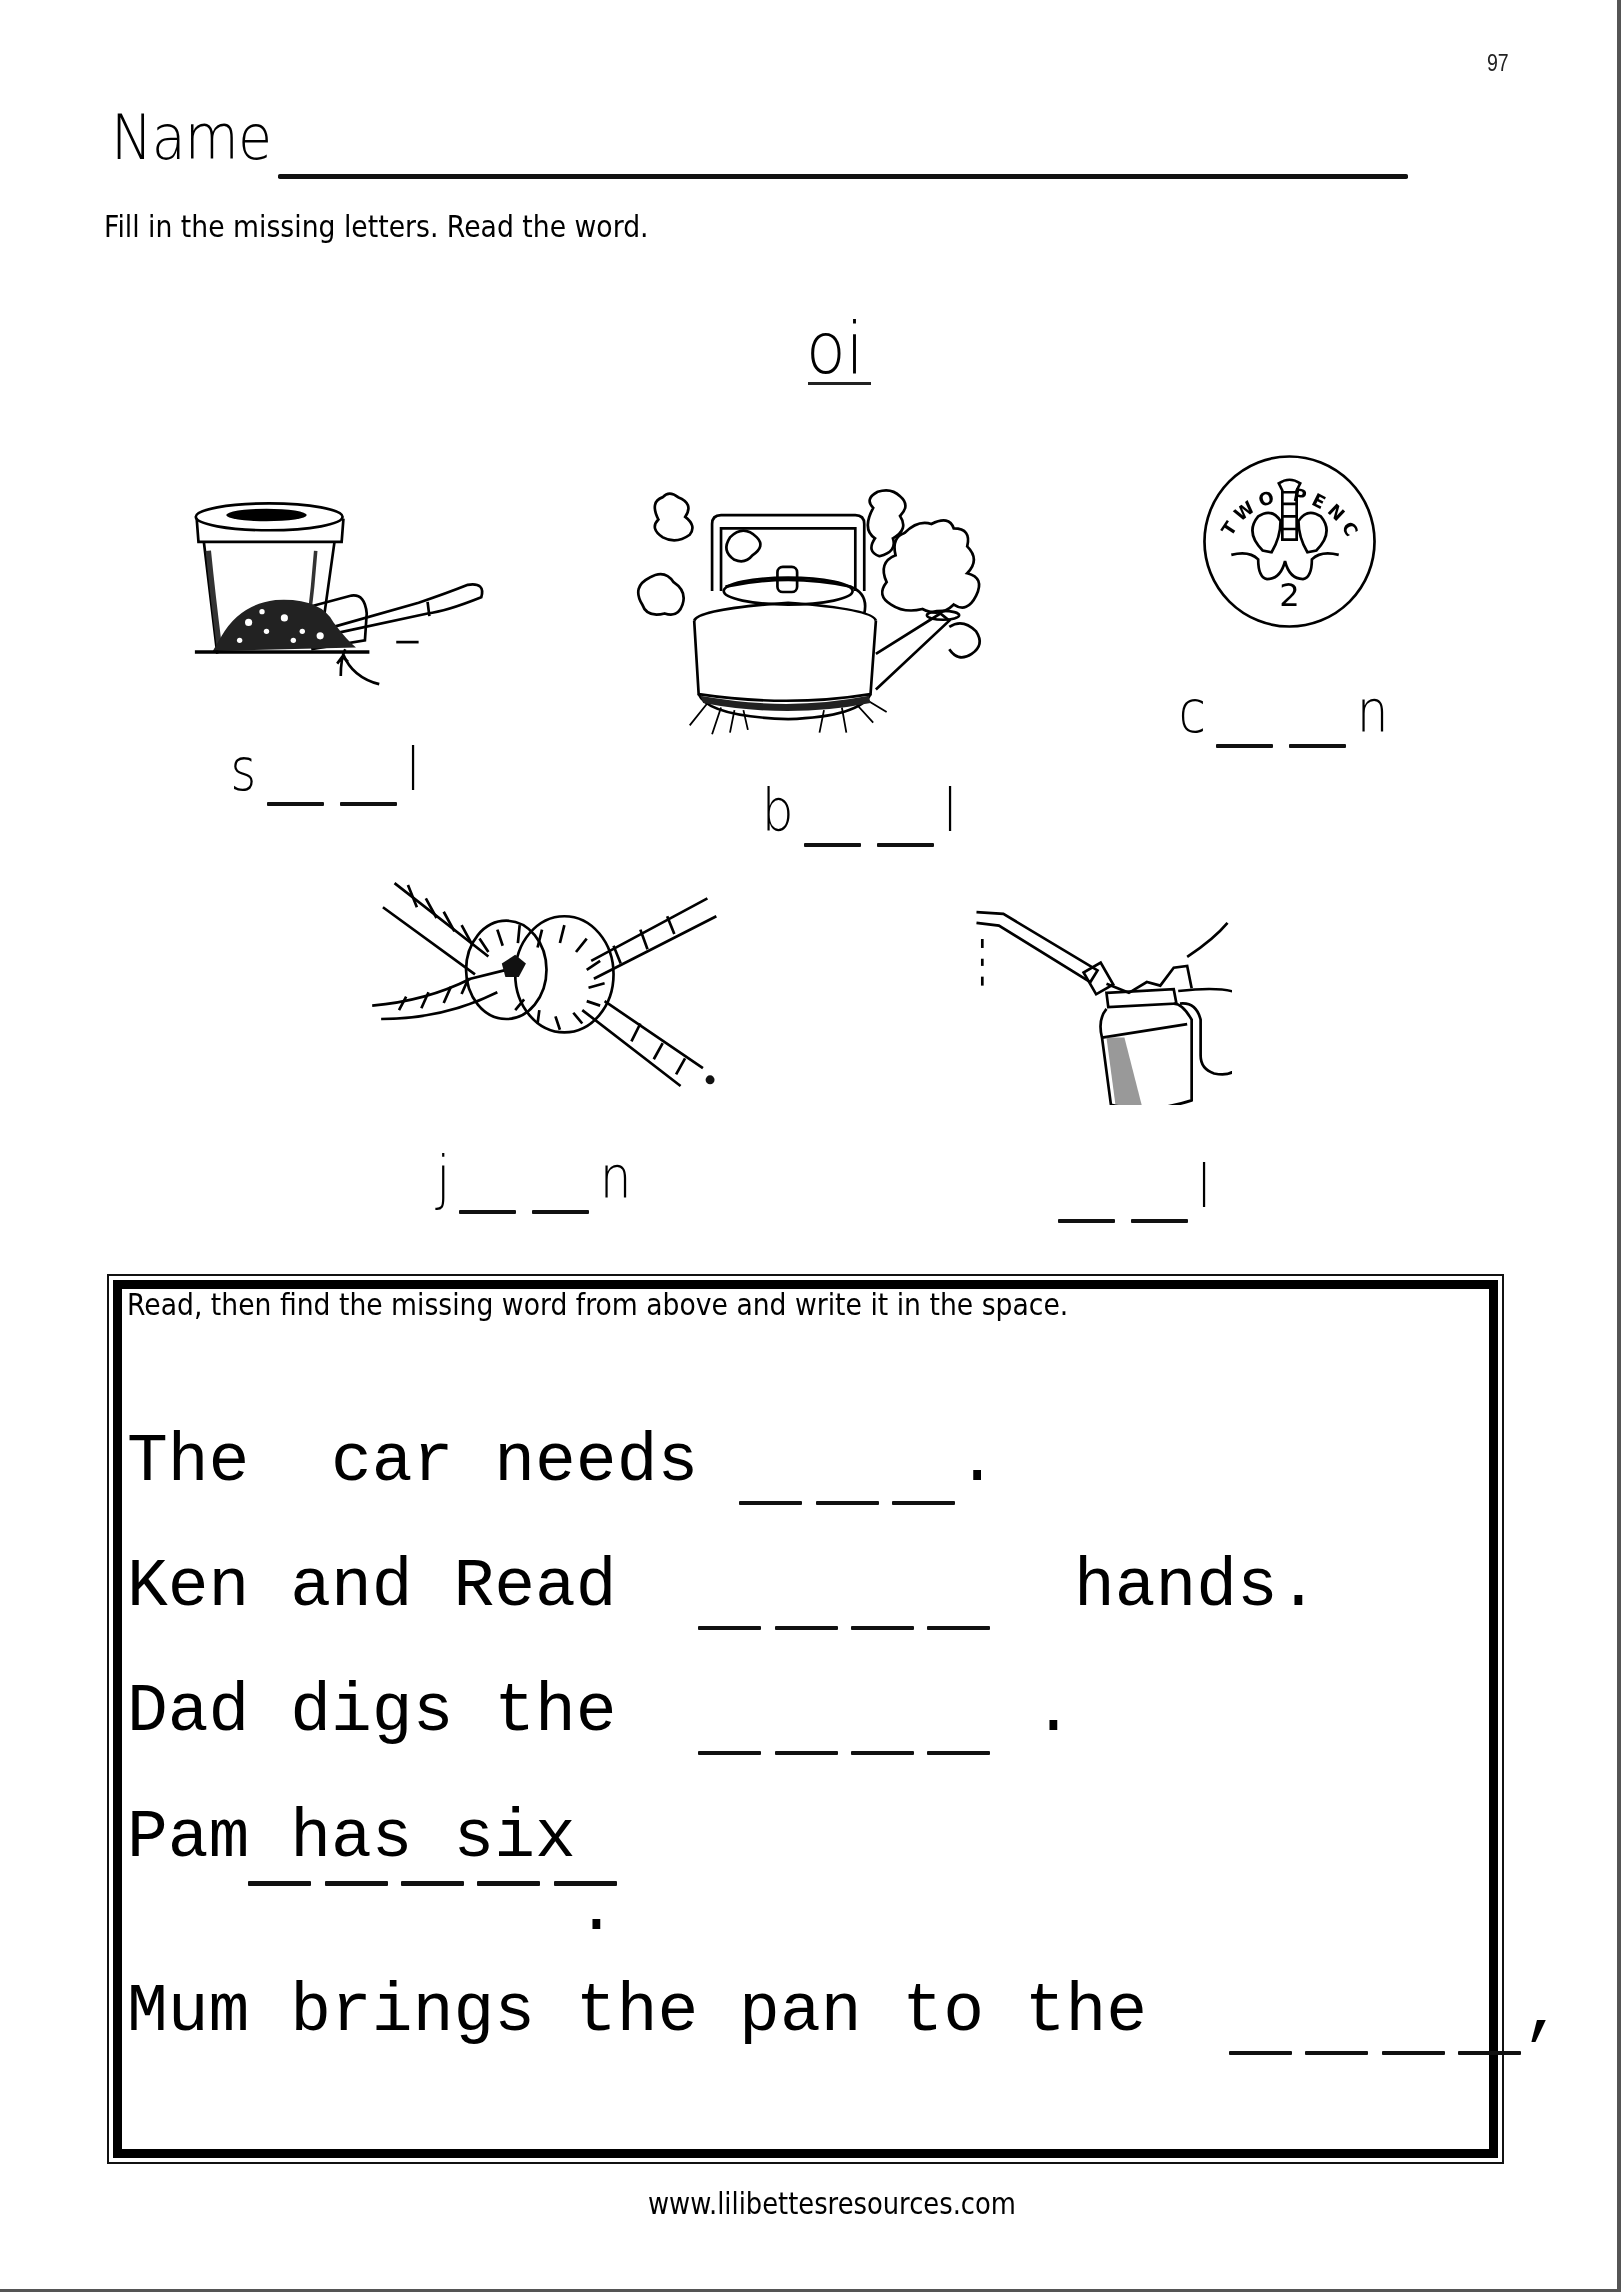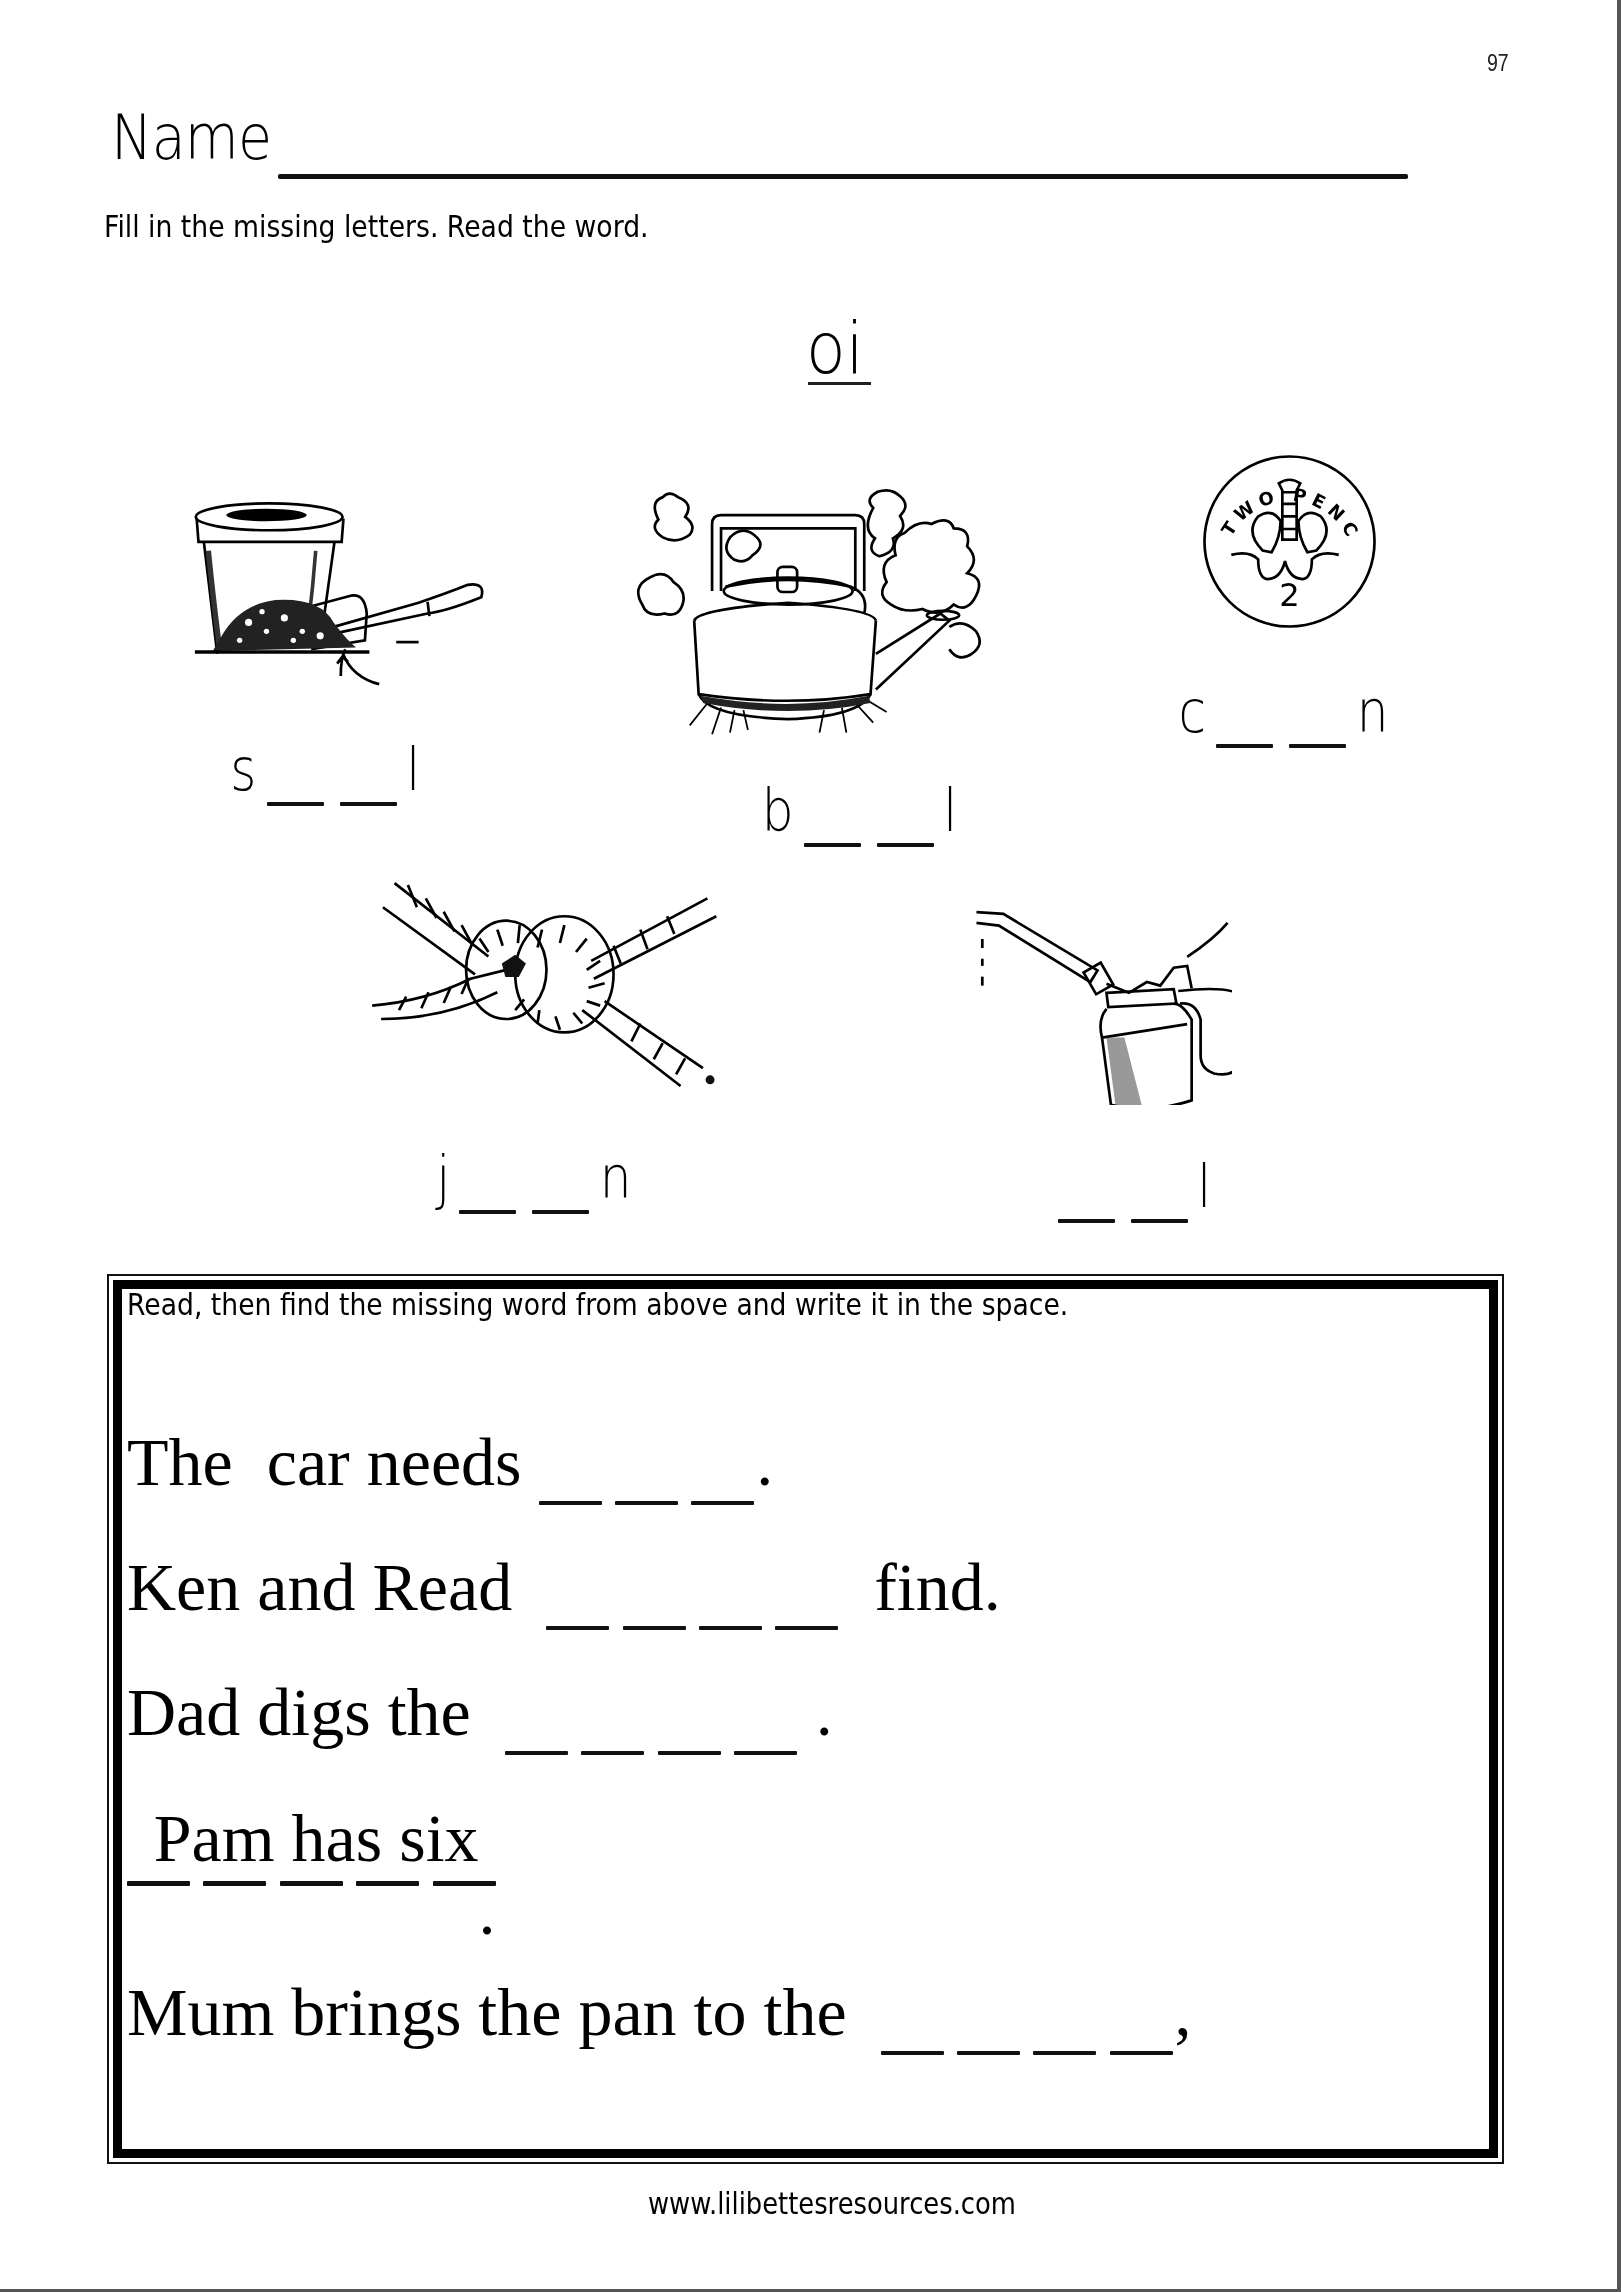--- a/index.html
+++ b/index.html
@@ -13,21 +13,21 @@
   .phonics-underline { left: 808px; top: 382px; width: 63px; height: 2.7px; background: #222; }
 
   .pic { position: absolute; }
   .word { position: absolute; display: flex; align-items: flex-end; font-size: 59px; line-height: 1; font-family: "DejaVu Sans", sans-serif; font-weight: 200; }
   .word .letter { display: inline-block; transform: scaleX(0.85); }
   .word .blank { display: inline-block; width: 57px; height: 4.5px; background: #111; margin: 0 8px 0 8px; border-radius: 0.9px; position: relative; top: 7.2px; }
 
   .box-outer { left: 107px; top: 1274px; width: 1397px; height: 890px; border: 2.7px solid #111; box-sizing: border-box; }
   .box-inner { position: absolute; left: 3.6px; top: 3.6px; right: 3.6px; bottom: 3.6px; border: 9px solid #000; box-sizing: border-box; background: #fff; }
   .box-instr { left: 127px; top: 1291px; font-size: 29.6px; line-height: 1; transform: scaleX(0.9); transform-origin: left top; font-family: "DejaVu Sans", sans-serif; }
-  .sentence { position: absolute; left: 127px; font-size: 68px; line-height: 1; display: flex; align-items: flex-end; white-space: pre; font-family: Liberation Serif, serif; font-weight: 200; }
+  .sentence { position: absolute; left: 127px; font-size: 68px; line-height: 1; display: flex; align-items: flex-end; white-space: pre; font-family: Liberation Mono, monospace; font-weight: 200; }
   .sentence .txt { display: inline-block; }
   .sentence .blanks { display: inline-flex; align-items: flex-end; position: relative; top: 9px; }
   .sentence .dash { display: inline-block; width: 63px; height: 4.5px; background: #111; margin-right: 13.4px; border-radius: 0.9px; }
   .sentence .dash:last-child { margin-right: 0; }
   .sentence .punct { display: inline-block; margin-left: 1.8px; }
 
   .footer { left: 648px; top: 2189px; font-size: 30px; line-height: 1; font-family: "DejaVu Sans", sans-serif; transform: scaleX(0.86); transform-origin: left top; }
   .bottom-edge { left: 0; top: 2289px; width: 1621px; height: 3.6px; background: #555; }
   .right-edge { left: 1617px; top: 0; width: 3.6px; height: 2293px; background: #555; }
 </style>
@@ -195,21 +195,21 @@
     <span class="dash"></span><span class="dash"></span><span class="dash"></span>
   </span>
   <span class="punct">.</span>
 </div>
 
 <div class="sentence" style="top:1553px;">
   <span class="txt">Ken and Read  </span>
   <span class="blanks">
     <span class="dash"></span><span class="dash"></span><span class="dash"></span><span class="dash"></span>
   </span>
-  <span class="punct">  find.</span>
+  <span class="punct">  hands.</span>
 </div>
 
 <div class="sentence" style="top:1678px;justify-content:center;">
   <span class="txt">Dad digs the  </span>
   <span class="blanks">
     <span class="dash"></span><span class="dash"></span><span class="dash"></span><span class="dash"></span>
   </span>
   <span class="punct"> .</span>
 </div>
 

